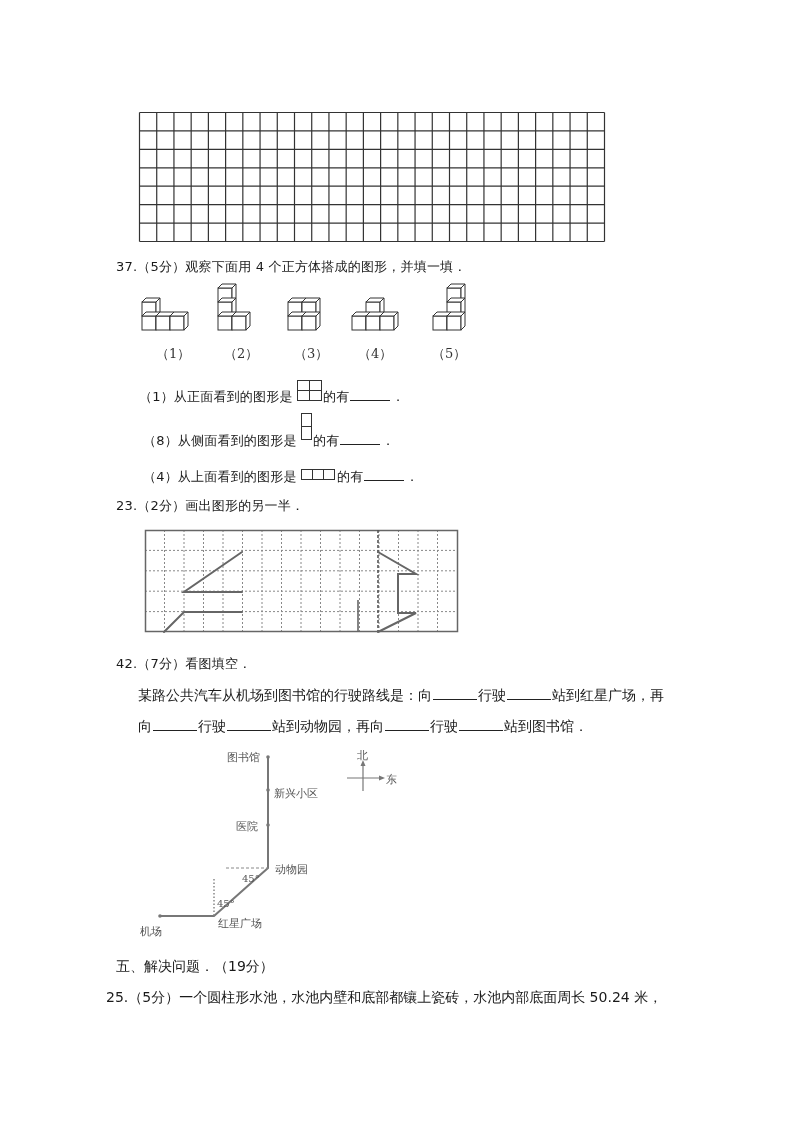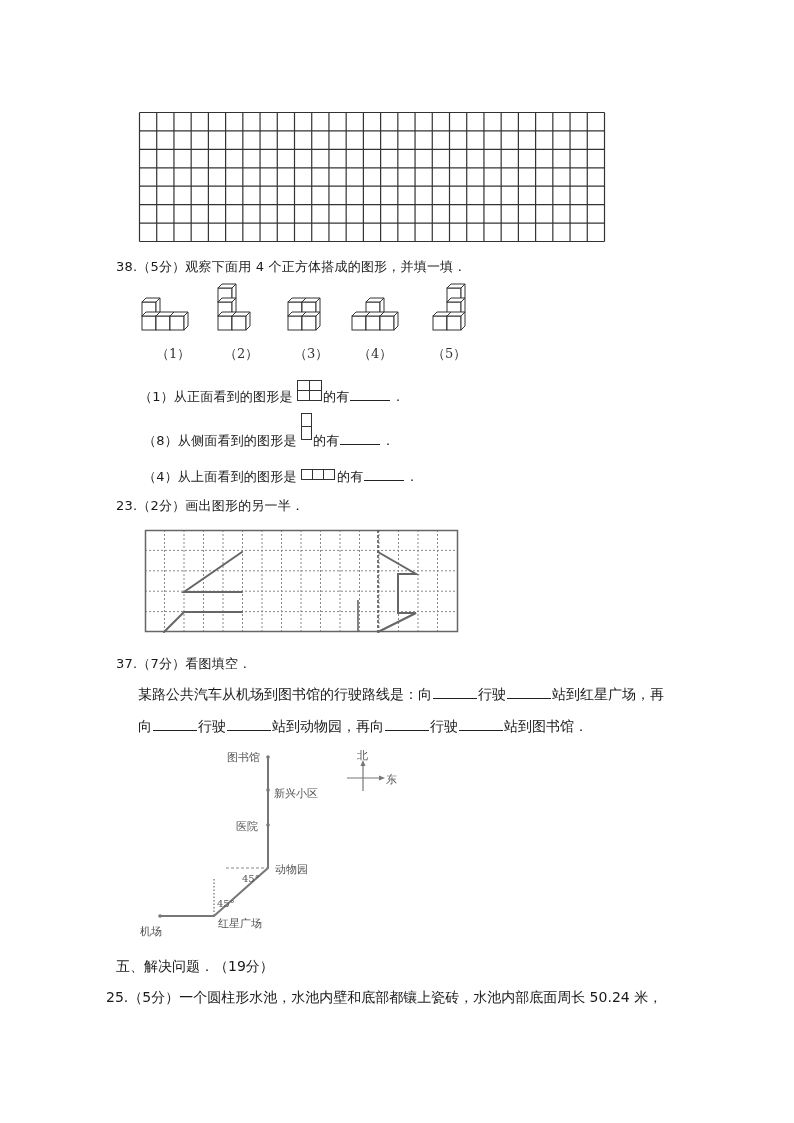--- a/index.html
+++ b/index.html
@@ -57,21 +57,21 @@
         <line x1="0.5" x2="465.5" y1="37.357142857142854" y2="37.357142857142854"></line>
         <line x1="0.5" x2="465.5" y1="55.785714285714285" y2="55.785714285714285"></line>
         <line x1="0.5" x2="465.5" y1="74.21428571428571" y2="74.21428571428571"></line>
         <line x1="0.5" x2="465.5" y1="92.64285714285714" y2="92.64285714285714"></line>
         <line x1="0.5" x2="465.5" y1="111.07142857142857" y2="111.07142857142857"></line>
         <line x1="0.5" x2="465.5" y1="129.5" y2="129.5"></line>
       </g>
   </svg>
 </div>
 
-<div class="abs txt" style="left:116px; top:259px;">38.（5分）观察下面用 4 个正方体搭成的图形，并填一填．</div>
+<div class="abs txt" style="left:116px; top:259px;">37.（5分）观察下面用 4 个正方体搭成的图形，并填一填．</div>
 
 <svg width="340" height="50" style="left:138px; top:286px;">
   <defs>
     <g id="cube" fill="#fff" stroke="#333" stroke-width="1">
       <rect x="0" y="4" width="14" height="14"></rect>
       <polygon points="0,4 4,0 18,0 14,4"></polygon>
       <polygon points="14,4 18,0 18,14 14,18"></polygon>
     </g>
   </defs>
 
@@ -190,23 +190,23 @@
     </g>
 
     <line x1="213" y1="70" x2="213" y2="102" stroke="#666" stroke-width="1.6"></line>
 
     <g stroke="#666" stroke-width="2" fill="none" stroke-linecap="round">
       <polyline points="233,22 271,44 253,44 253,83 271,83 233,102"></polyline>
     </g>
   </svg>
 </div>
 
-<div class="abs txt" style="left:116px; top:656px;">37.（7分）看图填空．</div>
-
-<div class="abs txt-lg" style="left:138px; top:686px;font-family:Liberation Mono, monospace;">
+<div class="abs txt" style="left:116px; top:656px;">42.（7分）看图填空．</div>
+
+<div class="abs txt-lg" style="left:138px; top:686px;">
   <span>某路公共汽车从机场到图书馆的行驶路线是：向</span><span class="blank w44"></span><span>行驶</span><span class="blank w44"></span><span>站到红星广场，再</span>
 </div>
 <div class="abs txt-lg" style="left:138px; top:717px;text-align:right;">
   <span>向</span><span class="blank w44"></span><span>行驶</span><span class="blank w44"></span><span>站到动物园，再向</span><span class="blank w44"></span><span>行驶</span><span class="blank w44"></span><span>站到图书馆．</span>
 </div>
 
 <svg width="300" height="200" style="left:130px; top:745px;">
   <g stroke="#777" stroke-width="2" fill="none">
     <polyline points="138,12 138,123 84,171 30,171"></polyline>
   </g>

